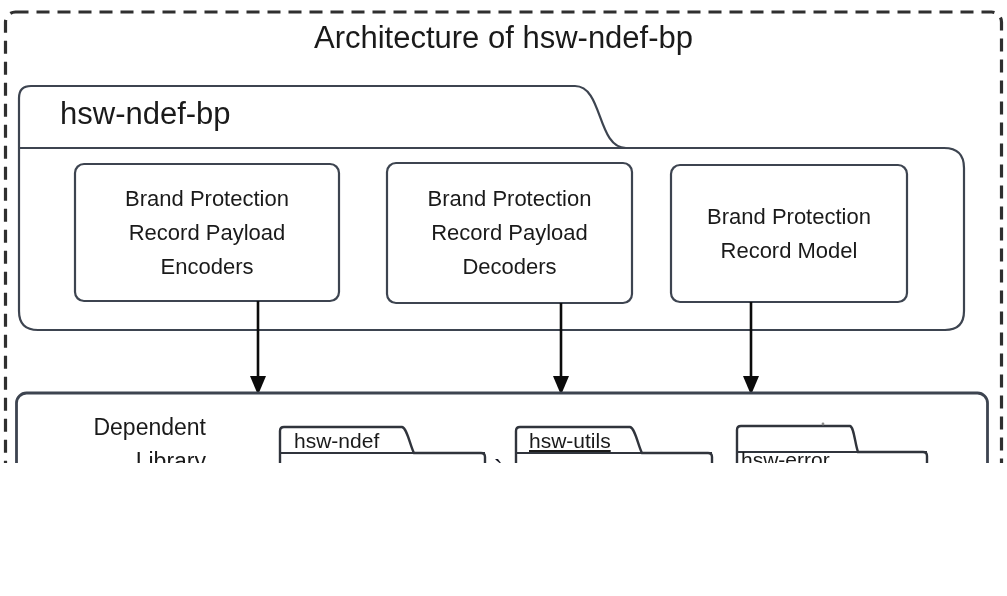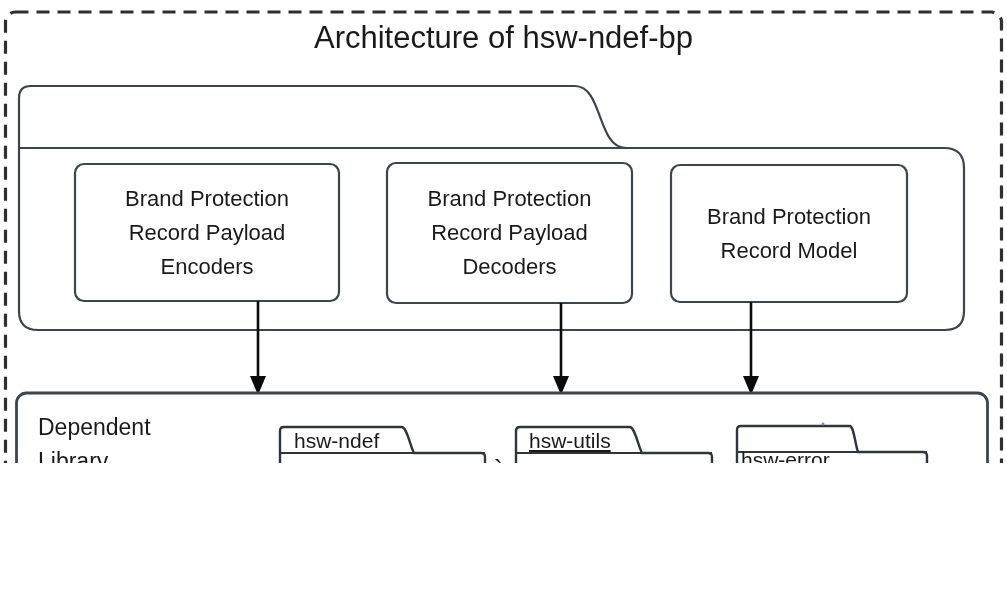--- a/index.html
+++ b/index.html
@@ -24,21 +24,21 @@
   }
   .module-label {
     display: flex; align-items: center; justify-content: center;
     text-align: center; font-size: 22px; line-height: 34px;
   }
   .mod1 { left: 75px;  top: 164px; width: 264px; height: 137px; }
   .mod2 { left: 387px; top: 163px; width: 245px; height: 140px; }
   .mod3 { left: 671px; top: 165px; width: 236px; height: 137px; }
   .dep-label {
     left: 38px; top: 410px; width: 168px;
-    text-align: left; font-size: 23px; line-height: 34px;
+    text-align: right; font-size: 23px; line-height: 34px;
   }
   .folder-label { font-size: 21px; line-height: 24px; }
   .fl1 { left: 294px; top: 429px; }
   .fl2 { left: 529px; top: 429px; text-decoration: underline; }
   .fl3 { left: 741px; top: 448px; }
   .stray {
     left: 494px; top: 456px;
     font-size: 26px; line-height: 26px; color: #10121f;
   }
 </style>
@@ -90,20 +90,21 @@
       <path d="M 741 426 L 850 426 C 854 427 855 444 858 452 L 923 452 Q 927 452 927 456
                L 927 528 Q 927 532 923 532 L 741 532 Q 737 532 737 528 L 737 430 Q 737 426 741 426 Z" fill="#ffffff" stroke-width="2.4" stroke="#30343c"></path>
       <path d="M 737 452 L 927 452" fill="none" stroke-width="2.2" stroke="#30343c"></path>
     </g>
 
     <circle cx="823" cy="424" r="1.4" fill="#8a8a8a"></circle>
   </svg>
 
   <div class="txt title">Architecture of hsw-ndef-bp</div>
 
+  <div class="txt pkg-label">hsw-ndef-bp</div>
 
   <div class="txt module-label mod1">Brand Protection
 Record Payload
 Encoders</div>
   <div class="txt module-label mod2">Brand Protection
 Record Payload
 Decoders</div>
   <div class="txt module-label mod3">Brand Protection
 Record Model</div>
 

